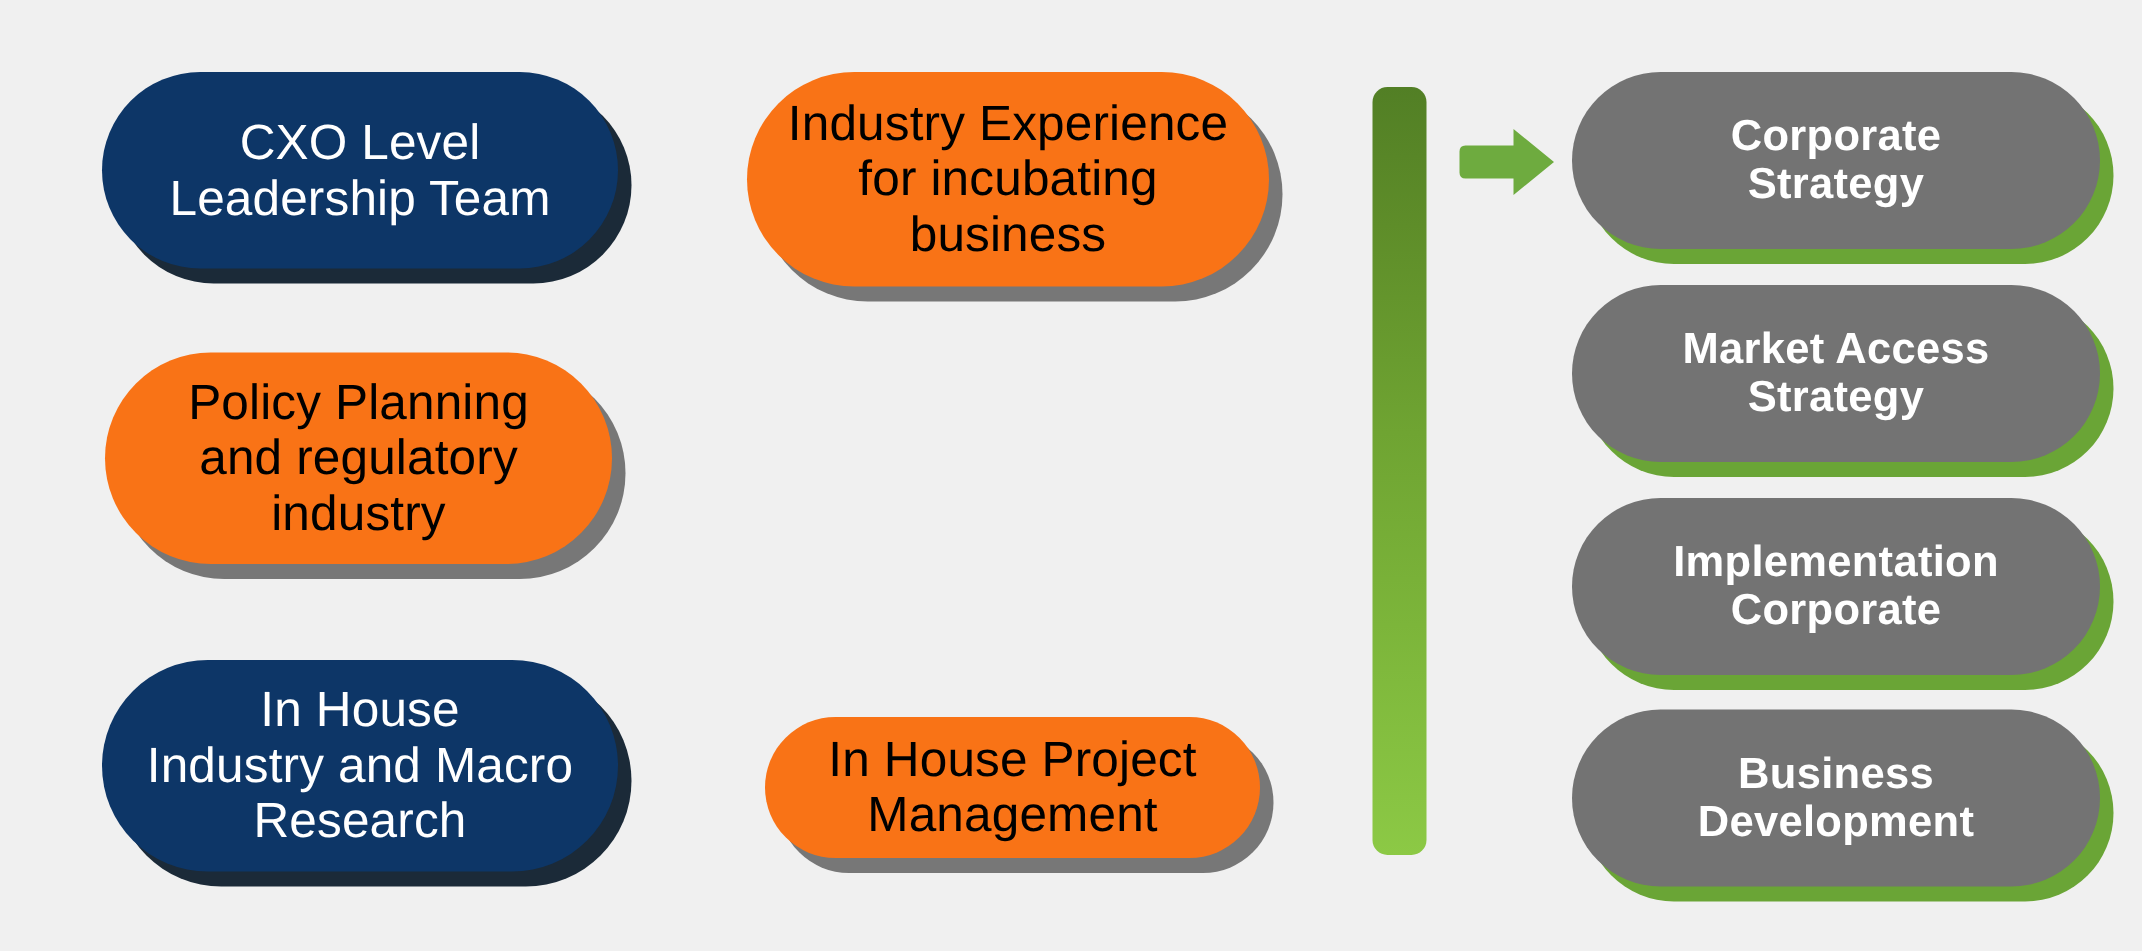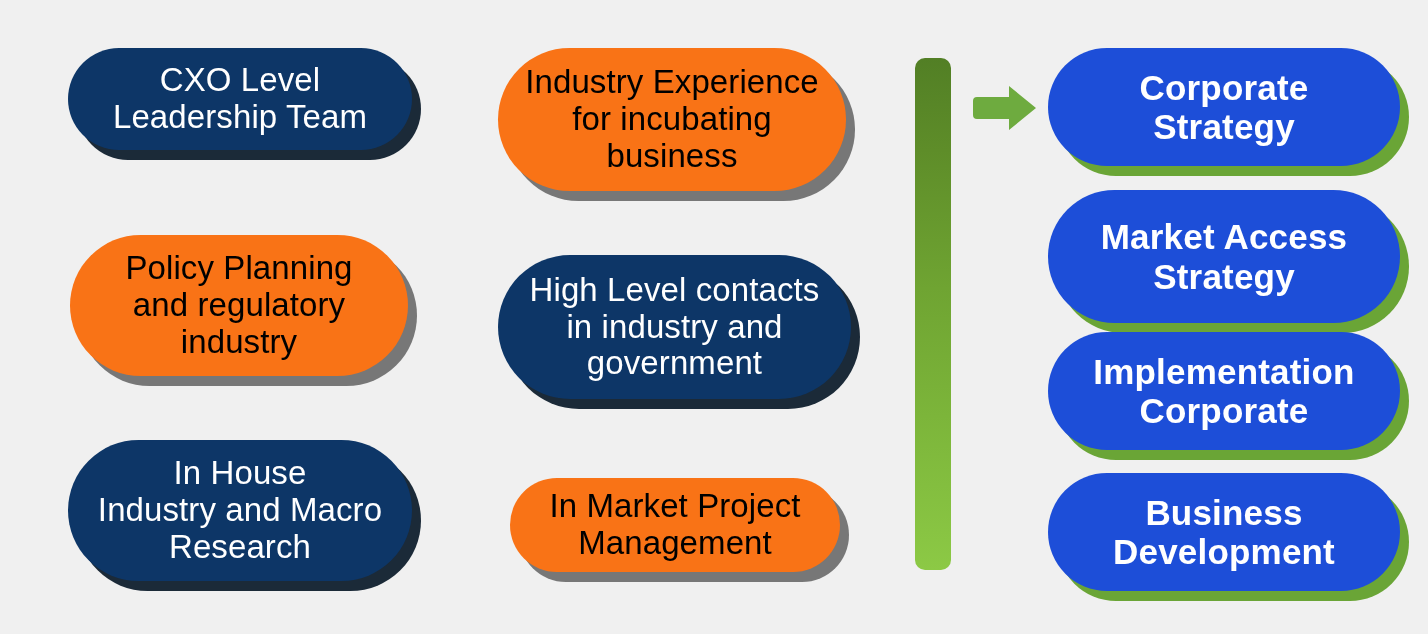--- a/index.html
+++ b/index.html
@@ -54,41 +54,41 @@
     background: #f97316;
     color: #000000;
     font-size: 33px;
     font-weight: 400;
     letter-spacing: .1px;
     box-shadow: 9px 10px 0 0 #777777;
   }
 
   
   .pill.green {
-    background: #1d4ed8;
+    background: #737373;
     color: #ffffff;
-    font-size: 35px;
+    font-size: 29px;
     font-weight: 700;
     letter-spacing: .2px;
     box-shadow: 9px 10px 0 0 #6aa536;
   }
 
   
-  #pill-cxo            { left: 68px;  top: 48px;  width: 344px; height: 102px; }
+  #pill-cxo            { left: 68px;  top: 48px;  width: 344px; height: 131px; }
   #pill-policy         { left: 70px;  top: 235px; width: 338px; height: 141px; }
   #pill-research       { left: 68px;  top: 440px; width: 344px; height: 141px; }
 
   
   #pill-industry-exp   { left: 498px; top: 48px;  width: 348px; height: 143px; }
   #pill-high-level     { left: 498px; top: 255px; width: 353px; height: 144px; }
   #pill-project-mgmt   { left: 510px; top: 478px; width: 330px; height: 94px;  }
 
   
   #pill-corporate      { left: 1048px; top: 48px;  width: 352px; height: 118px; }
-  #pill-market-access  { left: 1048px; top: 190px; width: 352px; height: 133px; }
+  #pill-market-access  { left: 1048px; top: 190px; width: 352px; height: 118px; }
   #pill-implementation { left: 1048px; top: 332px; width: 352px; height: 118px; }
   #pill-business-dev   { left: 1048px; top: 473px; width: 352px; height: 118px; }
 
   
   #connector-bar {
     position: absolute;
     left: 915px;
     top: 58px;
     width: 36px;
     height: 512px;
@@ -127,28 +127,23 @@
 Industry and Macro
 Research</span>
   </div>
 
   <div class="pill gray" id="pill-industry-exp">
     <span class="label">Industry Experience
 for incubating
 business</span>
   </div>
 
-  <div class="pill navy" id="pill-high-level">
-    <span class="label">High Level contacts
-in industry and
-government</span>
-  </div>
 
   <div class="pill gray" id="pill-project-mgmt">
-    <span class="label">In Market Project
+    <span class="label">In House Project
 Management</span>
   </div>
 
   <div id="connector-bar"></div>
 
   <div id="flow-arrow">
     <svg viewBox="0 0 70 48" xmlns="http://www.w3.org/2000/svg" aria-hidden="true">
       <path d="M5 17 Q5 13 9 13 H41 V2 L68 24 L41 46 V35 H9 Q5 35 5 31 Z" fill="#6eab3f"></path>
     </svg>
   </div>

